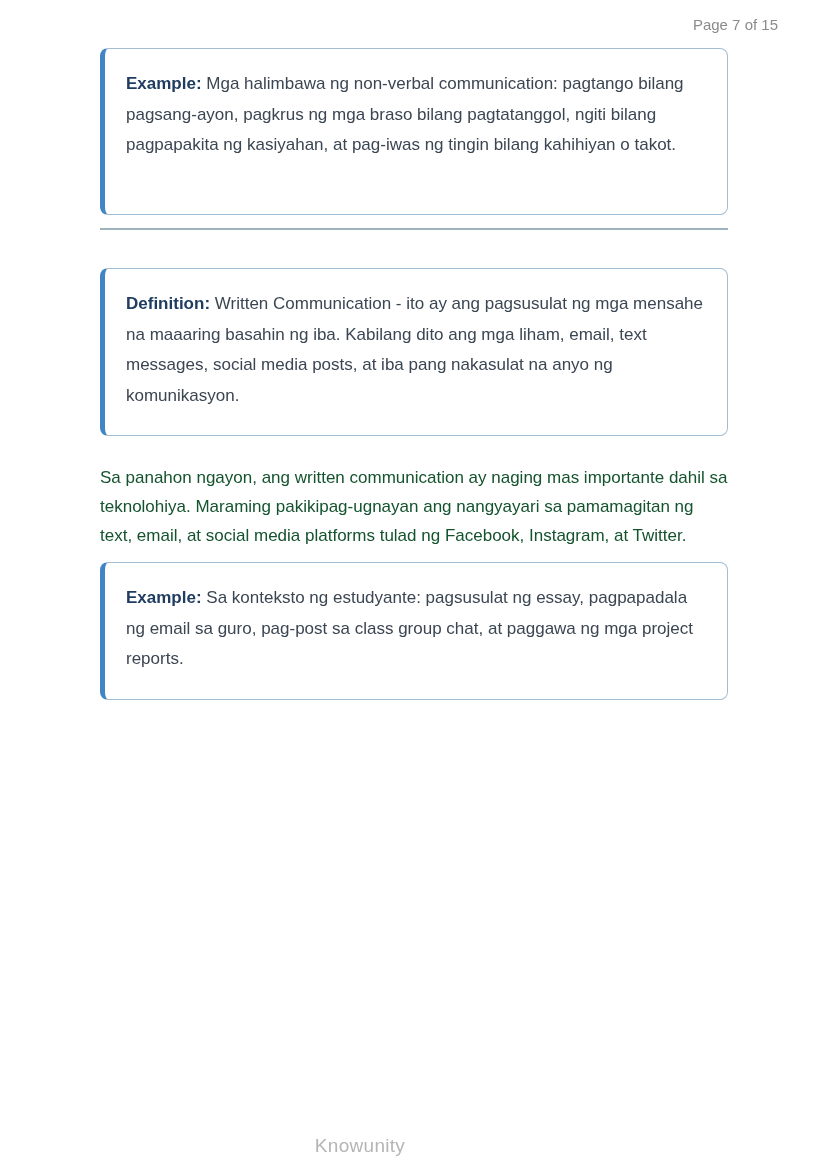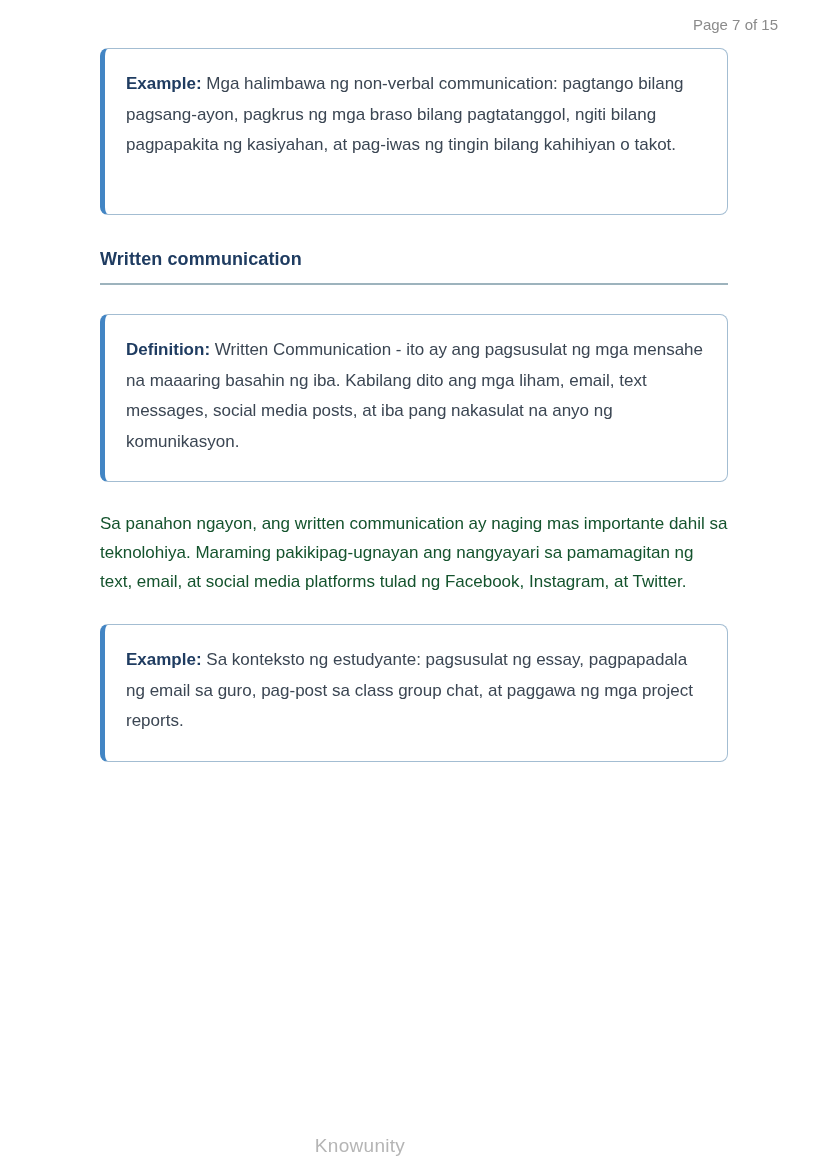--- a/index.html
+++ b/index.html
@@ -33,22 +33,22 @@
     font-size: 17px;
     line-height: 30.5px;
     color: #3b4653;
     background: #ffffff;
   }
   .callout .label {
     font-weight: bold;
     color: #1f3c61;
   }
   .callout-1 { margin-top: 48px; min-height: 167px; }
-  .callout-2 { margin-top: 29px; min-height: 167px; }
-  .callout-3 { margin-top: 28px; min-height: 138px; }
+  .callout-2 { margin-top: 38px; min-height: 167px; }
+  .callout-3 { margin-top: 12px; min-height: 138px; }
   .section-heading {
     margin-top: 34px;
     font-size: 18px;
     font-weight: bold;
     color: #1f3c61;
     letter-spacing: 0.1px;
   }
   .heading-rule {
     margin-top: 13px;
     border: none;
@@ -77,21 +77,20 @@
 
 <div class="page-indicator">Page 7 of 15</div>
 
 <div class="content">
 
   <div class="callout callout-1">
     <span class="label">Example:</span>
     <span>Mga halimbawa ng non-verbal communication: pagtango bilang pagsang-ayon, pagkrus ng mga braso bilang pagtatanggol, ngiti bilang pagpapakita ng kasiyahan, at pag-iwas ng tingin bilang kahihiyan o takot.</span>
   </div>
 
-  <h2 class="section-heading">Written communication</h2>
   <hr class="heading-rule">
 
   <div class="callout callout-2">
     <span class="label">Definition:</span>
     <span>Written Communication - ito ay ang pagsusulat ng mga mensahe na maaaring basahin ng iba. Kabilang dito ang mga liham, email, text messages, social media posts, at iba pang nakasulat na anyo ng komunikasyon.</span>
   </div>
 
   <p class="body-paragraph">Sa panahon ngayon, ang written communication ay naging mas importante dahil sa teknolohiya. Maraming pakikipag-ugnayan ang nangyayari sa pamamagitan ng text, email, at social media platforms tulad ng Facebook, Instagram, at Twitter.</p>
 
   <div class="callout callout-3">

